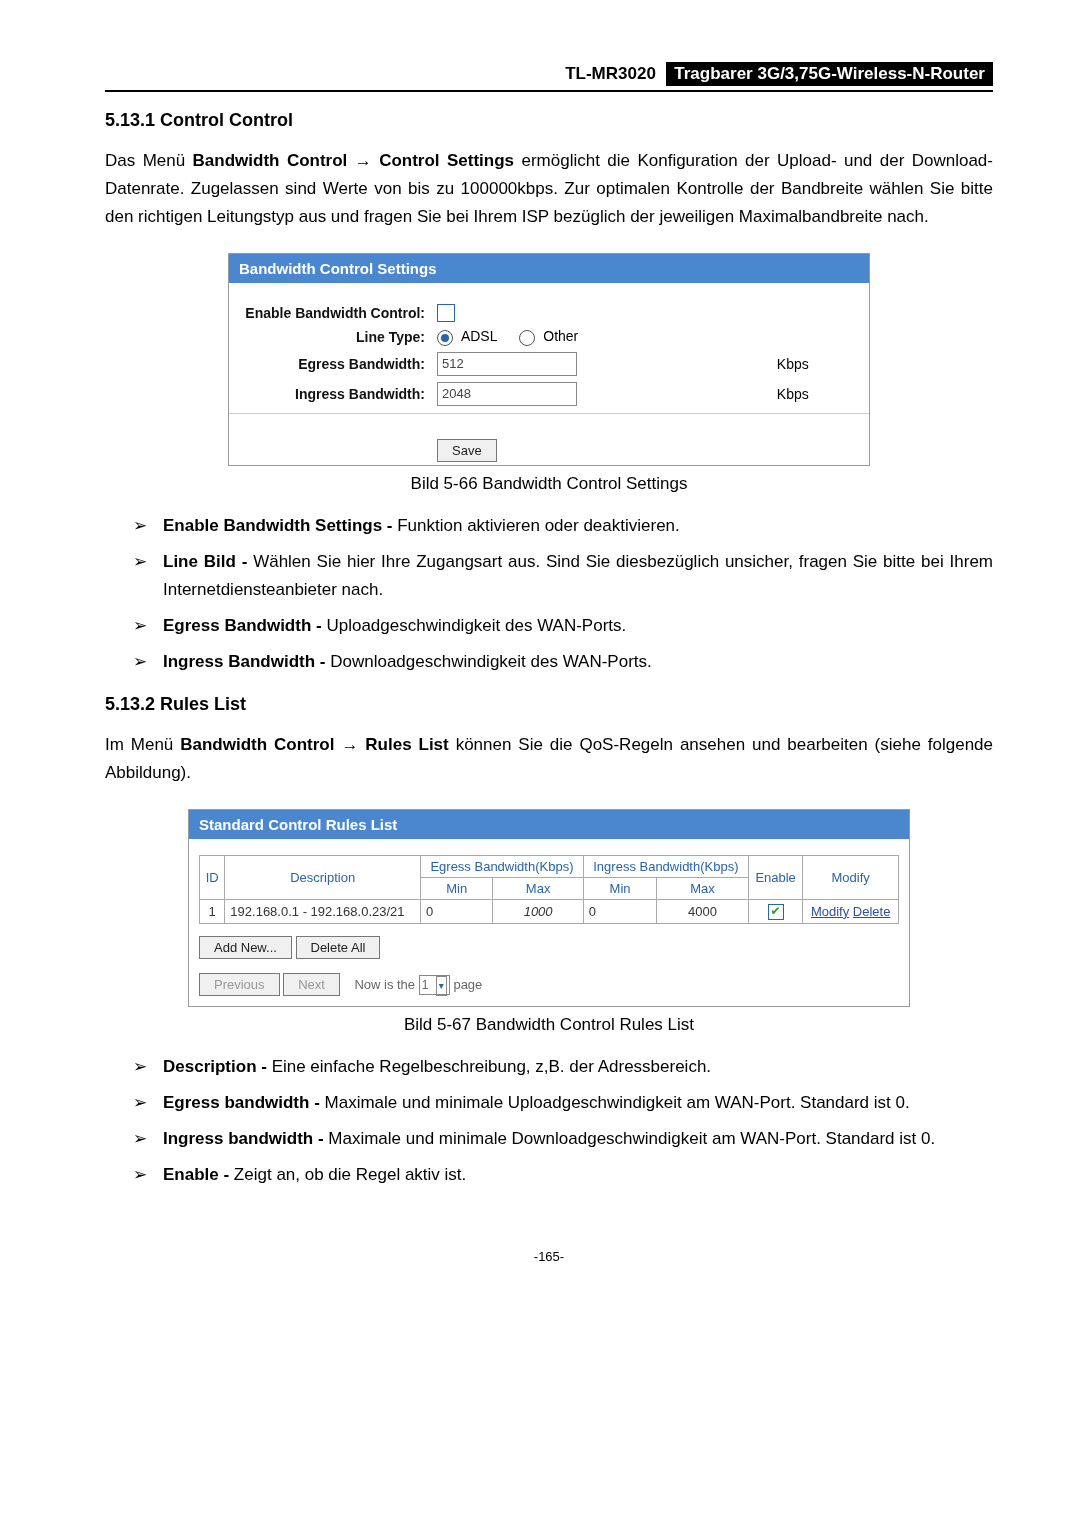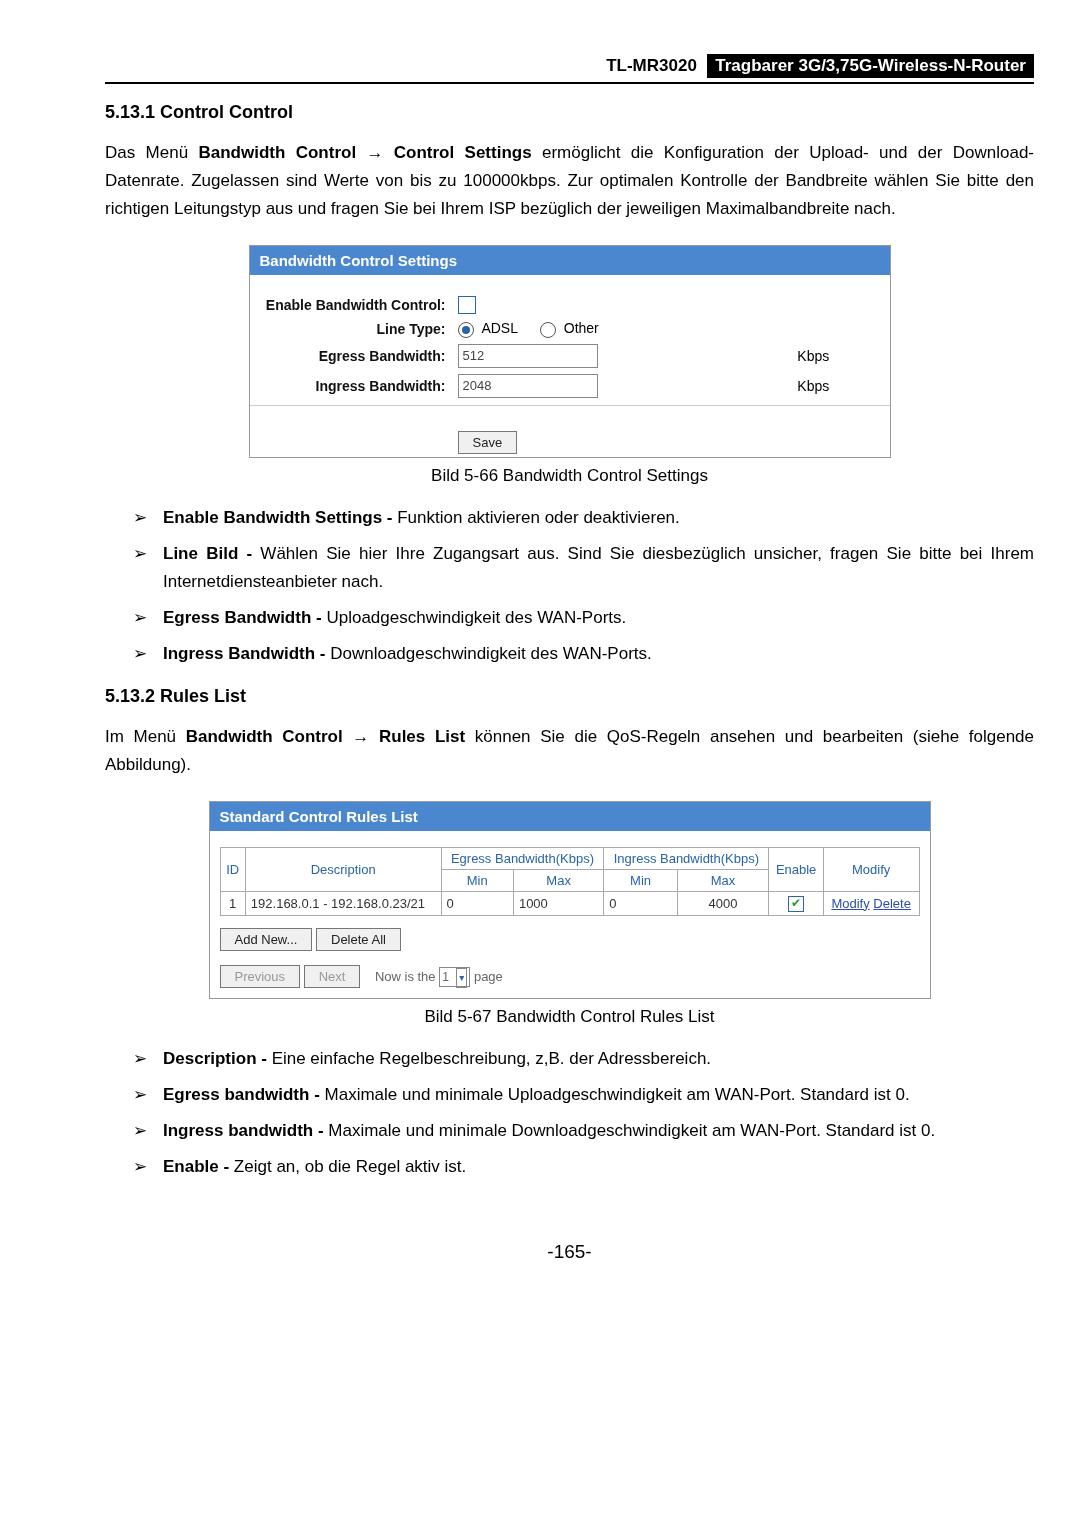--- a/index.html
+++ b/index.html
@@ -3,22 +3,22 @@
 <meta charset="utf-8">
 <style>
   body {
     margin: 0;
     background: #fff;
     font-family: Arial, Helvetica, sans-serif;
     color: #000;
   }
   .page {
     width: 1080px;
-    margin: 4px auto;
-    padding: 50px 46px 40px 105px;
+    margin: 12px auto;
+    padding: 50px 87px 40px 105px;
     box-sizing: border-box;
     position: relative;
   }
   .hdr {
     text-align: right;
     border-bottom: 2px solid #000;
     padding-bottom: 4px;
     margin-bottom: 18px;
   }
   .hdr .model {
@@ -198,21 +198,21 @@
   .selbox .arrow {
     display: inline-block;
     border: 1px solid #888;
     color: #2a64a8;
     font-size: 10px;
     padding: 0 2px;
     margin-left: 4px;
   }
   .pgnum {
     text-align: center;
-    font-size: 19px;
+    font-size: 13px;
     margin-top: 60px;
     color: #000;
   }
 </style>
 </head>
 <body>
 
 <div class="page">
 
   <div class="hdr">
@@ -310,21 +310,21 @@
         <tr>
           <th>Min</th>
           <th>Max</th>
           <th>Min</th>
           <th>Max</th>
         </tr>
         <tr>
           <td>1</td>
           <td class="descCell">192.168.0.1 - 192.168.0.23/21</td>
           <td style="text-align:left;">0</td>
-          <td style="text-align:left;">1000</td>
+          <td style="text-align:center;font-style:italic;">1000</td>
           <td style="text-align:left;">0</td>
           <td style="text-align:center;">4000</td>
           <td><span class="chk2">✔</span></td>
           <td>
             <a class="lnk">Modify</a>
             <a class="lnk">Delete</a>
           </td>
         </tr>
       </tbody>
         </table>

